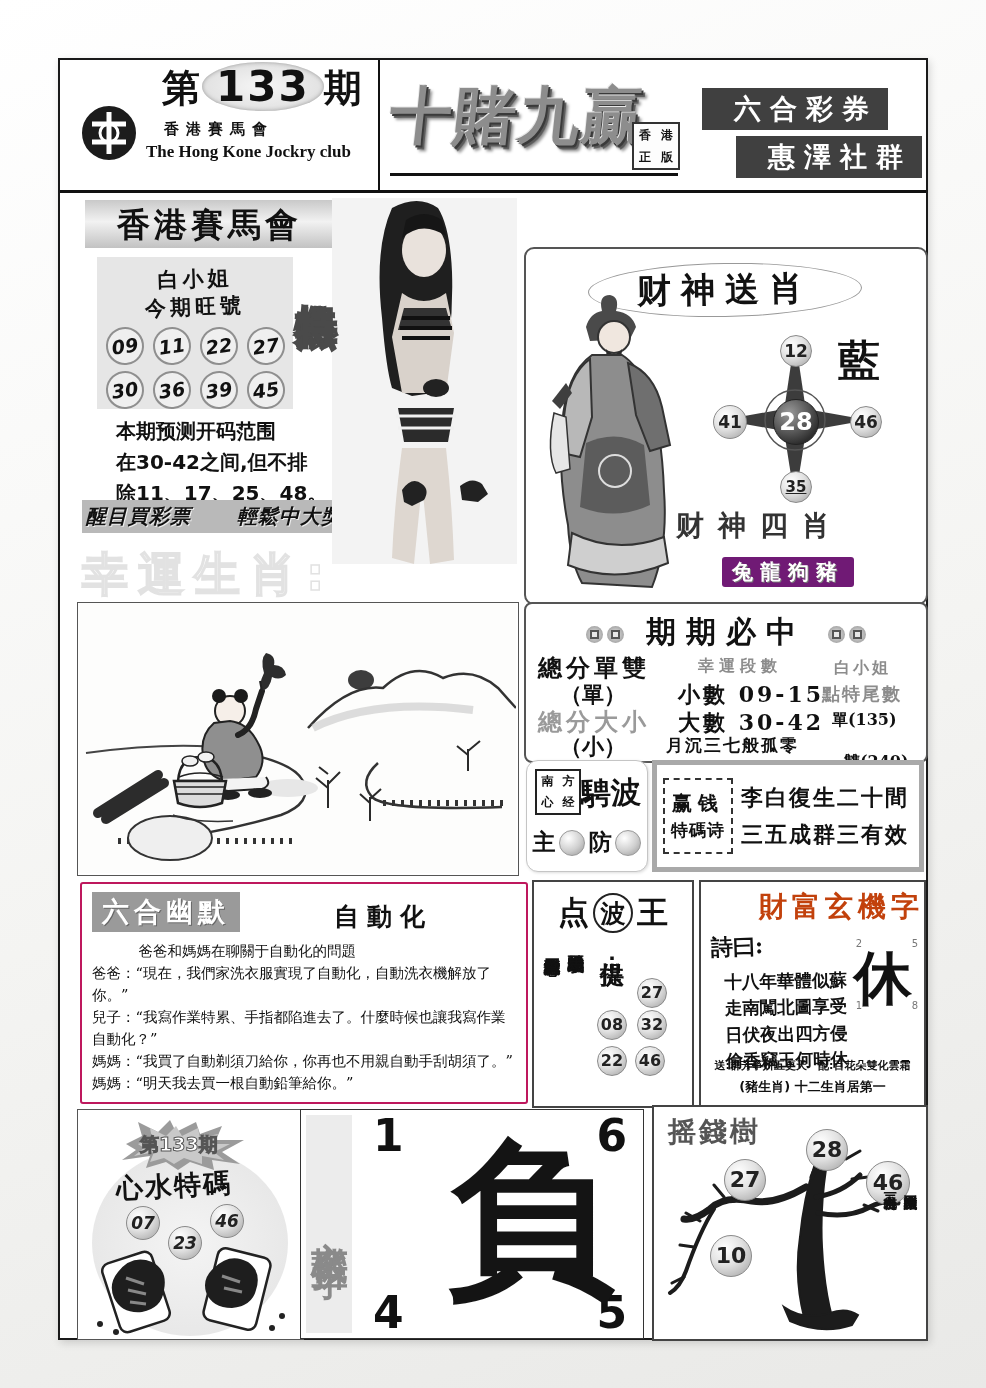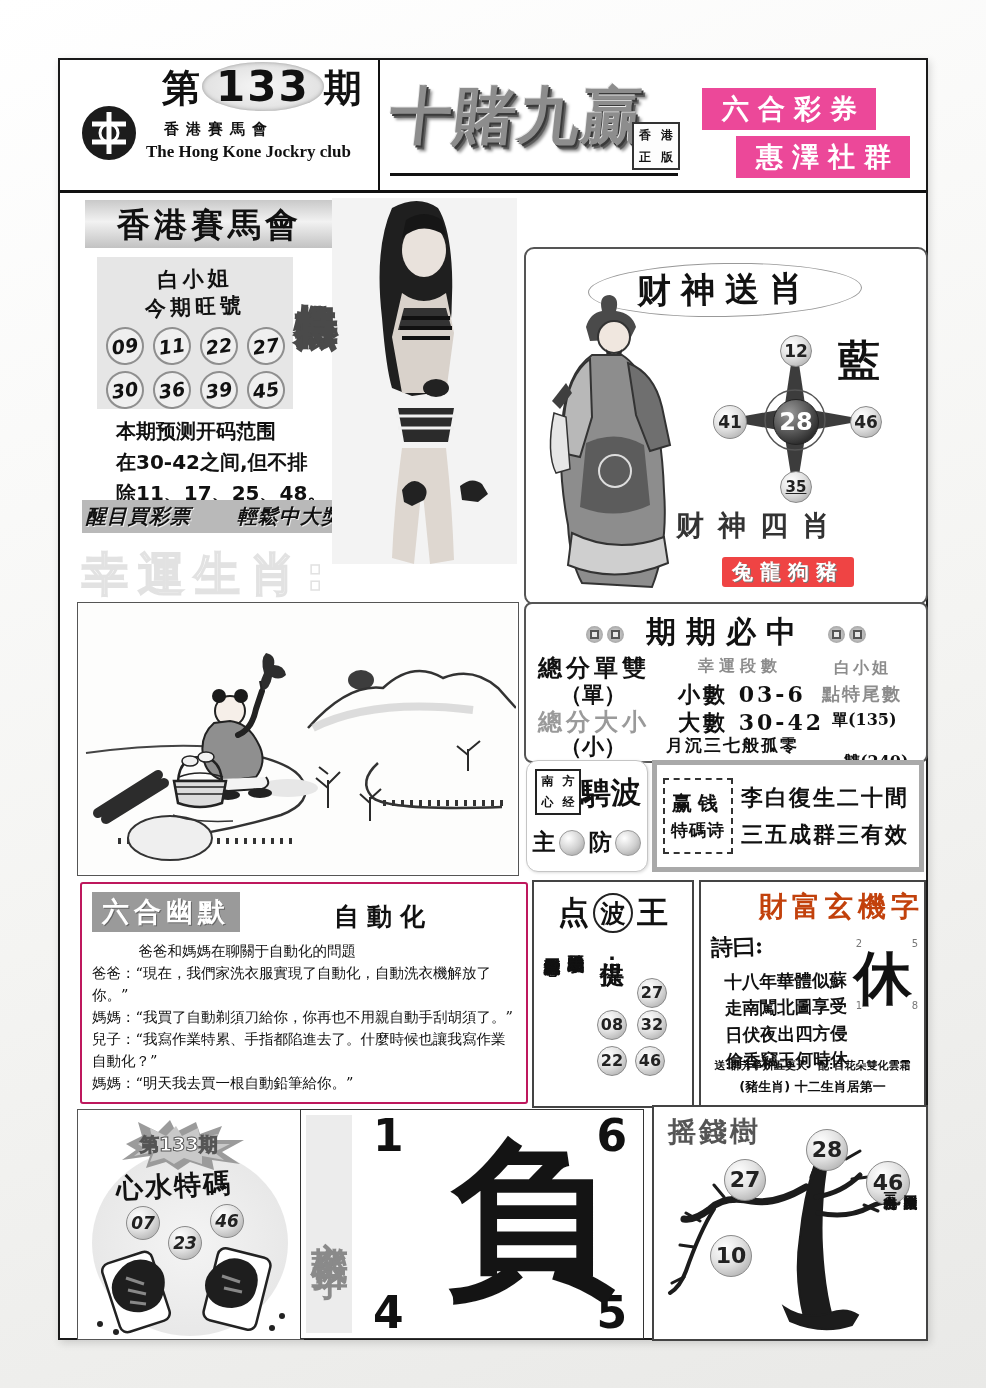--- a/index.html
+++ b/index.html
@@ -17,22 +17,22 @@
                padding:0 14px;font-size:42px;box-shadow:inset 0 0 4px #999;}
   .club-cn{position:absolute;left:104px;top:60px;font-size:15px;font-weight:700;letter-spacing:7px;}
   .club-en{position:absolute;left:86px;top:82px;font-size:17px;font-weight:700;
            font-family:"Liberation Serif","DejaVu Serif",serif;}
   .main-title{position:absolute;left:330px;top:14px;font-size:62px;font-weight:900;color:#8d8d8d;
               letter-spacing:2px;transform:skewX(-6deg);
               text-shadow:-1px -1px 0 #e8e8e8,2px 2px 0 #3a3a3a,4px 4px 1px #5a5a5a,6px 6px 3px #9a9a9a;}
   .title-underline{position:absolute;left:330px;top:113px;width:288px;height:3px;background:#111;}
   .stamp{position:absolute;left:572px;top:62px;width:44px;height:44px;border:2px solid #333;
          display:grid;grid-template-columns:1fr 1fr;place-items:center;font-size:12px;font-weight:700;background:#fdfdfd;}
-  .badge{position:absolute;background:#ec4899;color:#fff;font-weight:700;font-size:27px;
-         letter-spacing:9px;padding:3px 10px 3px 20px;}
+  .badge{position:absolute;background:#404040;color:#fff;font-weight:700;font-size:27px;
+         letter-spacing:9px;padding:3px 10px 3px 32px;}
   
   .box{position:absolute;background:#fff;}
   .ball{position:absolute;border-radius:50%;border:1px solid #8a8a8a;text-align:center;
         background:radial-gradient(circle at 35% 30%,#ffffff 0%,#e2e2e2 45%,#9f9f9f 100%);
         font-weight:700;color:#222;}
   .ball.dark{background:radial-gradient(circle at 35% 30%,#9a9a9a,#2e2e2e 75%);color:#fff;border-color:#222;}
   .vtext{writing-mode:vertical-rl;text-orientation:upright;}
   .coin{display:inline-block;width:17px;height:17px;border-radius:50%;
         background:radial-gradient(#e8e8e8,#8c8c8c);position:relative;vertical-align:middle;margin:0 2px;}
   .coin::after{content:"";position:absolute;left:4px;top:4px;right:4px;bottom:4px;border:2px solid #555;background:#e8e8e8;}
@@ -70,21 +70,21 @@
        background:radial-gradient(#f4f4f4,#e3e3e3);}
   .heart-title{position:absolute;left:38px;top:58px;font-size:27px;font-weight:800;letter-spacing:2px;
                transform:rotate(-3deg);font-family:"DejaVu Serif","Liberation Serif",serif;}
   
   .caishen{left:464px;top:187px;width:400px;height:354px;border:2px solid #555;border-radius:10px;}
   .cs-oval{position:absolute;left:62px;top:14px;width:272px;height:52px;border:1.5px solid #999;border-radius:50%;
            display:flex;align-items:center;justify-content:center;font-size:34px;font-weight:800;letter-spacing:10px;
            font-family:"DejaVu Serif","Liberation Serif",serif;transform:rotate(-1deg);}
   .cs-blue{position:absolute;left:312px;top:84px;font-size:42px;font-weight:900;}
   .cs-sub{position:absolute;left:150px;top:258px;font-size:28px;font-weight:700;letter-spacing:14px;color:#333;}
-  .cs-zodiac{position:absolute;left:196px;top:308px;background:#ef4444;color:#fff;font-size:21px;font-weight:800;
+  .cs-zodiac{position:absolute;left:196px;top:308px;background:#701a75;color:#fff;font-size:21px;font-weight:800;
              letter-spacing:7px;padding:1px 10px;border-radius:3px;text-shadow:1px 1px 0 #777;}
   
   .mustwin{left:464px;top:542px;width:400px;height:157px;border:2px solid #555;border-radius:8px;}
   .mw-title{position:absolute;left:0;top:8px;width:100%;text-align:center;font-size:30px;font-weight:800;
             letter-spacing:10px;font-family:"DejaVu Serif","Liberation Serif",serif;}
   .mw{position:absolute;font-family:"DejaVu Serif","Liberation Serif",serif;}
   
   .wave{left:466px;top:700px;width:120px;height:110px;border:1px solid #c5c5c5;border-radius:12px;box-shadow:1px 1px 3px #ddd;}
   .wave-stamp{position:absolute;left:8px;top:8px;width:42px;height:42px;border:2px solid #222;display:grid;
               grid-template-columns:1fr 1fr;place-items:center;font-size:12px;font-weight:700;}
@@ -272,22 +272,22 @@
       </g>
     </svg>
   </div>
 
   <div class="box humor">
     <div class="humor-badge">六合幽默</div>
     <div class="humor-title">自動化</div>
     <div class="humor-text">
       <div class="intro">爸爸和媽媽在聊關于自動化的問題</div>
       <div>爸爸：“現在，我們家洗衣服實現了自動化，自動洗衣機解放了你。”</div>
+      <div>兒子：“我寫作業特累、手指都陷進去了。什麼時候也讓我寫作業自動化？”</div>
       <div>媽媽：“我買了自動剃須刀給你，你再也不用親自動手刮胡須了。”</div>
-      <div>兒子：“我寫作業特累、手指都陷進去了。什麼時候也讓我寫作業自動化？”</div>
       <div>媽媽：“明天我去買一根自動鉛筆給你。”</div>
     </div>
   </div>
 
   <div class="box heart">
     <div class="egg"></div>
     <svg class="abs" style="left:40px;top:8px;" width="130" height="52" viewBox="0 0 130 52">
       <polygon points="8,26 24,18 20,4 40,14 52,2 58,14 78,4 82,16 104,8 98,22 126,22 104,34 122,46 94,42 96,52 72,44 60,52 48,44 28,50 32,38 4,42 18,32" fill="#9b9b9b"></polygon>
       <polygon points="20,26 34,20 32,10 48,18 58,8 64,18 80,10 82,20 100,16 94,26 112,26 96,34 106,42 84,38 84,46 66,40 56,46 46,40 32,44 36,34 16,38 26,30" fill="#c9c9c9"></polygon>
     </svg>
@@ -348,21 +348,21 @@
 
   <div class="box mustwin">
     <div class="mw-title"><span class="coin"></span><span class="coin"></span>
       <span>期期必中</span>
       <span class="coin"></span><span class="coin"></span></div>
     <div class="mw" style="left:12px;top:48px;font-size:24px;font-weight:800;letter-spacing:4px;">總分單雙</div>
     <div class="mw" style="left:34px;top:76px;font-size:22px;font-weight:600;">（單）</div>
     <div class="mw" style="left:12px;top:102px;font-size:24px;font-weight:700;letter-spacing:4px;color:#9a9a9a;">總分大小</div>
     <div class="mw" style="left:34px;top:128px;font-size:22px;font-weight:600;">（小）</div>
     <div class="mw" style="left:172px;top:52px;font-size:16px;letter-spacing:5px;color:#8c8c8c;font-weight:700;">幸運段數</div>
-    <div class="mw" style="left:152px;top:76px;font-size:22px;font-weight:700;letter-spacing:3px;">小數 03-6</div>
+    <div class="mw" style="left:152px;top:76px;font-size:22px;font-weight:700;letter-spacing:3px;">小數 09-15</div>
     <div class="mw" style="left:152px;top:104px;font-size:22px;font-weight:700;letter-spacing:3px;">大數 30-42</div>
     <div class="mw" style="left:140px;top:130px;font-size:17px;font-weight:600;letter-spacing:2px;">月沉三七般孤零</div>
     <div class="mw" style="left:308px;top:54px;font-size:16px;color:#8c8c8c;font-weight:700;letter-spacing:3px;">白小姐</div>
     <div class="mw" style="left:296px;top:78px;font-size:18px;color:#8c8c8c;font-weight:700;letter-spacing:2px;">點特尾數</div>
     <div class="mw" style="left:306px;top:106px;font-size:16px;font-weight:700;">單(135)</div>
     <div class="mw" style="left:318px;top:148px;font-size:16px;font-weight:700;">雙(240)</div>
   </div>
 
   <div class="box wave">
     <div class="wave-stamp">

